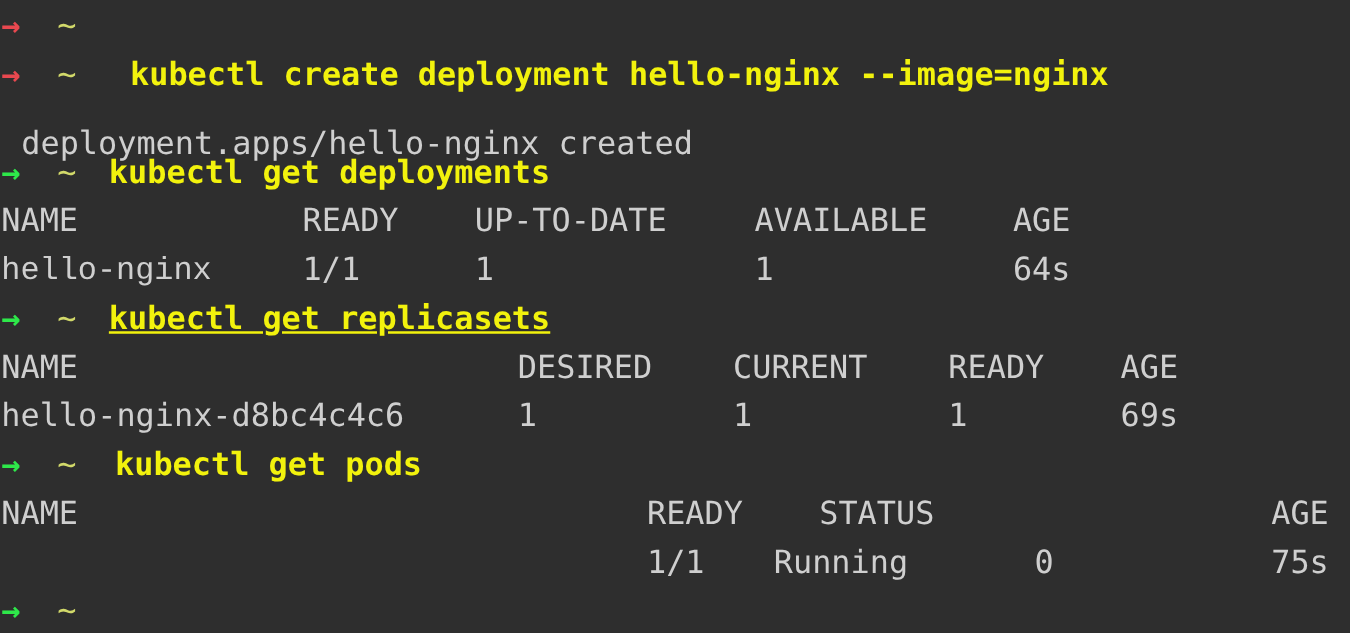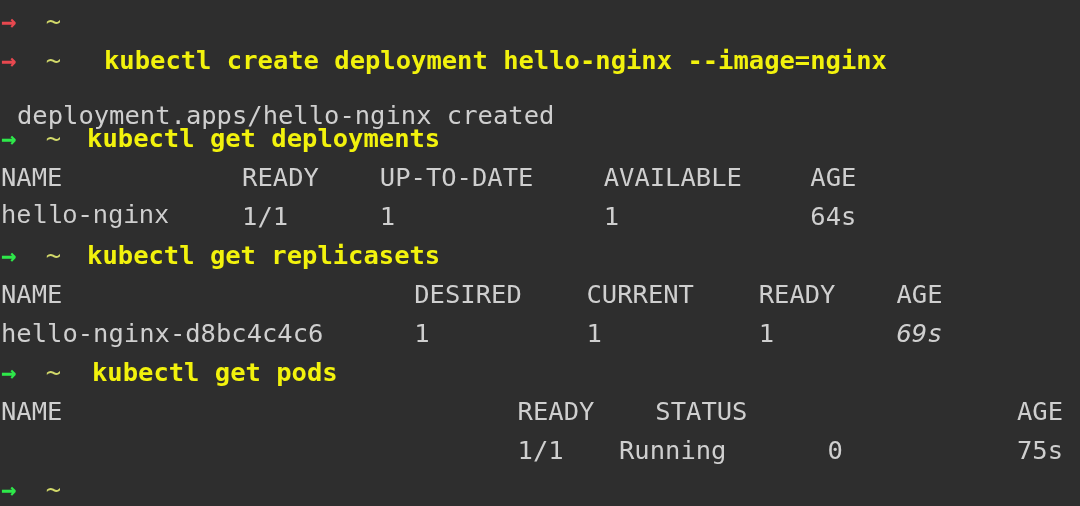--- a/index.html
+++ b/index.html
@@ -52,20 +52,20 @@
 </head>
 <body>
 
 <div id="terminal">
     <div class="line" style="position: absolute; left: 0px; top: 2px; width: 1080px;"><span class="cell arrow-red" style="left: 1px;">→</span><span class="cell tilde" style="left: 45.772px;">~</span></div>
     <div class="line" style="position: absolute; left: 0px; top: 41px; width: 1080px;"><span class="cell arrow-red" style="left: 1px;">→</span><span class="cell tilde" style="left: 45.772px;">~</span><span class="cell cmd" style="left: 104px;">kubectl create deployment hello-nginx --image=nginx</span></div>
     <div class="line" style="position: absolute; left: 16px; top: 80px; width: 1080px; margin-top: 16px;"><span class="cell out" style="left: 1px;">deployment.apps/hello-nginx created</span></div>
     <div class="line" style="position: absolute; left: 0px; top: 119px; width: 1080px;"><span class="cell arrow-green" style="left: 1px;">→</span><span class="cell tilde" style="left: 45.772px;">~</span><span class="cell cmd" style="left: 87.1px;">kubectl get deployments</span></div>
     <div class="line" style="position: absolute; left: 0px; top: 158px; width: 1080px;"><span class="cell hdr" style="left: 1px;">NAME</span><span class="cell hdr" style="left: 242.08px;">READY</span><span class="cell hdr" style="left: 379.84px;">UP-TO-DATE</span><span class="cell hdr" style="left: 603.7px;">AVAILABLE</span><span class="cell hdr" style="left: 810.34px;">AGE</span></div>
     <div class="line" style="position: absolute; left: 0px; top: 197px; width: 1080px;"><span class="cell out" style="left: 1px; font-family: Liberation Mono, monospace;">hello-nginx</span><span class="cell out" style="left: 242.08px;">1/1</span><span class="cell out" style="left: 379.84px;">1</span><span class="cell out" style="left: 603.7px;">1</span><span class="cell out" style="left: 810.34px;">64s</span></div>
-    <div class="line" style="position: absolute; left: 0px; top: 236px; width: 1080px;"><span class="cell arrow-green" style="left: 1px;">→</span><span class="cell tilde" style="left: 45.772px;">~</span><span class="cell cmd" style="left: 87.1px;">kubectl get replicasets</span></div>
+    <div class="line" style="position: absolute; left: 0px; top: 236px; width: 1080px;"><span class="cell arrow-green" style="left: 1px;">→</span><span class="cell tilde" style="left: 45.772px;">~</span><span class="cell cmd" style="left: 87.1px; text-decoration: underline;">kubectl get replicasets</span></div>
     <div class="line" style="position: absolute; left: 0px; top: 275px; width: 1080px;"><span class="cell hdr" style="left: 1px;">NAME</span><span class="cell hdr" style="left: 414.28px; text-align: right;">DESIRED</span><span class="cell hdr" style="left: 586.48px;">CURRENT</span><span class="cell hdr" style="left: 758.68px;">READY</span><span class="cell hdr" style="left: 896.44px;">AGE</span></div>
-    <div class="line" style="position: absolute; left: 0px; top: 314px; width: 1080px;"><span class="cell out" style="left: 1px;">hello-nginx-d8bc4c4c6</span><span class="cell out" style="left: 414.28px;">1</span><span class="cell out" style="left: 586.48px;">1</span><span class="cell out" style="left: 758.68px;">1</span><span class="cell out" style="left: 896.44px; font-style: italic;">69s</span></div>
+    <div class="line" style="position: absolute; left: 0px; top: 314px; width: 1080px;"><span class="cell out" style="left: 1px;">hello-nginx-d8bc4c4c6</span><span class="cell out" style="left: 414.28px;">1</span><span class="cell out" style="left: 586.48px;">1</span><span class="cell out" style="left: 758.68px;">1</span><span class="cell out" style="left: 896.44px;">69s</span></div>
     <div class="line" style="position: absolute; left: 0px; top: 353px; width: 1080px;"><span class="cell arrow-green" style="left: 1px;">→</span><span class="cell tilde" style="left: 45.772px;">~</span><span class="cell cmd" style="left: 92px;">kubectl get pods</span></div>
     <div class="line" style="position: absolute; left: 0px; top: 392px; width: 1080px;"><span class="cell hdr" style="left: 1px;">NAME</span><span class="cell hdr" style="left: 517.6px;">READY</span><span class="cell hdr" style="left: 655.36px;">STATUS</span><span class="cell hdr" style="left: 1016.98px;">AGE</span></div>
     <div class="line" style="position: absolute; left: 0px; top: 431px; width: 1080px;"><span class="cell out" style="left: 517.6px;">1/1</span><span class="cell out" style="left: 619px;">Running</span><span class="cell out" style="left: 827.56px;">0</span><span class="cell out" style="left: 1016.98px;">75s</span></div>
     <div class="line" style="position: absolute; left: 0px; top: 470px; width: 1080px;"><span class="cell arrow-green" style="left: 1px;">→</span><span class="cell tilde" style="left: 45.772px;">~</span></div>
   </div>
 
 </body></html>

